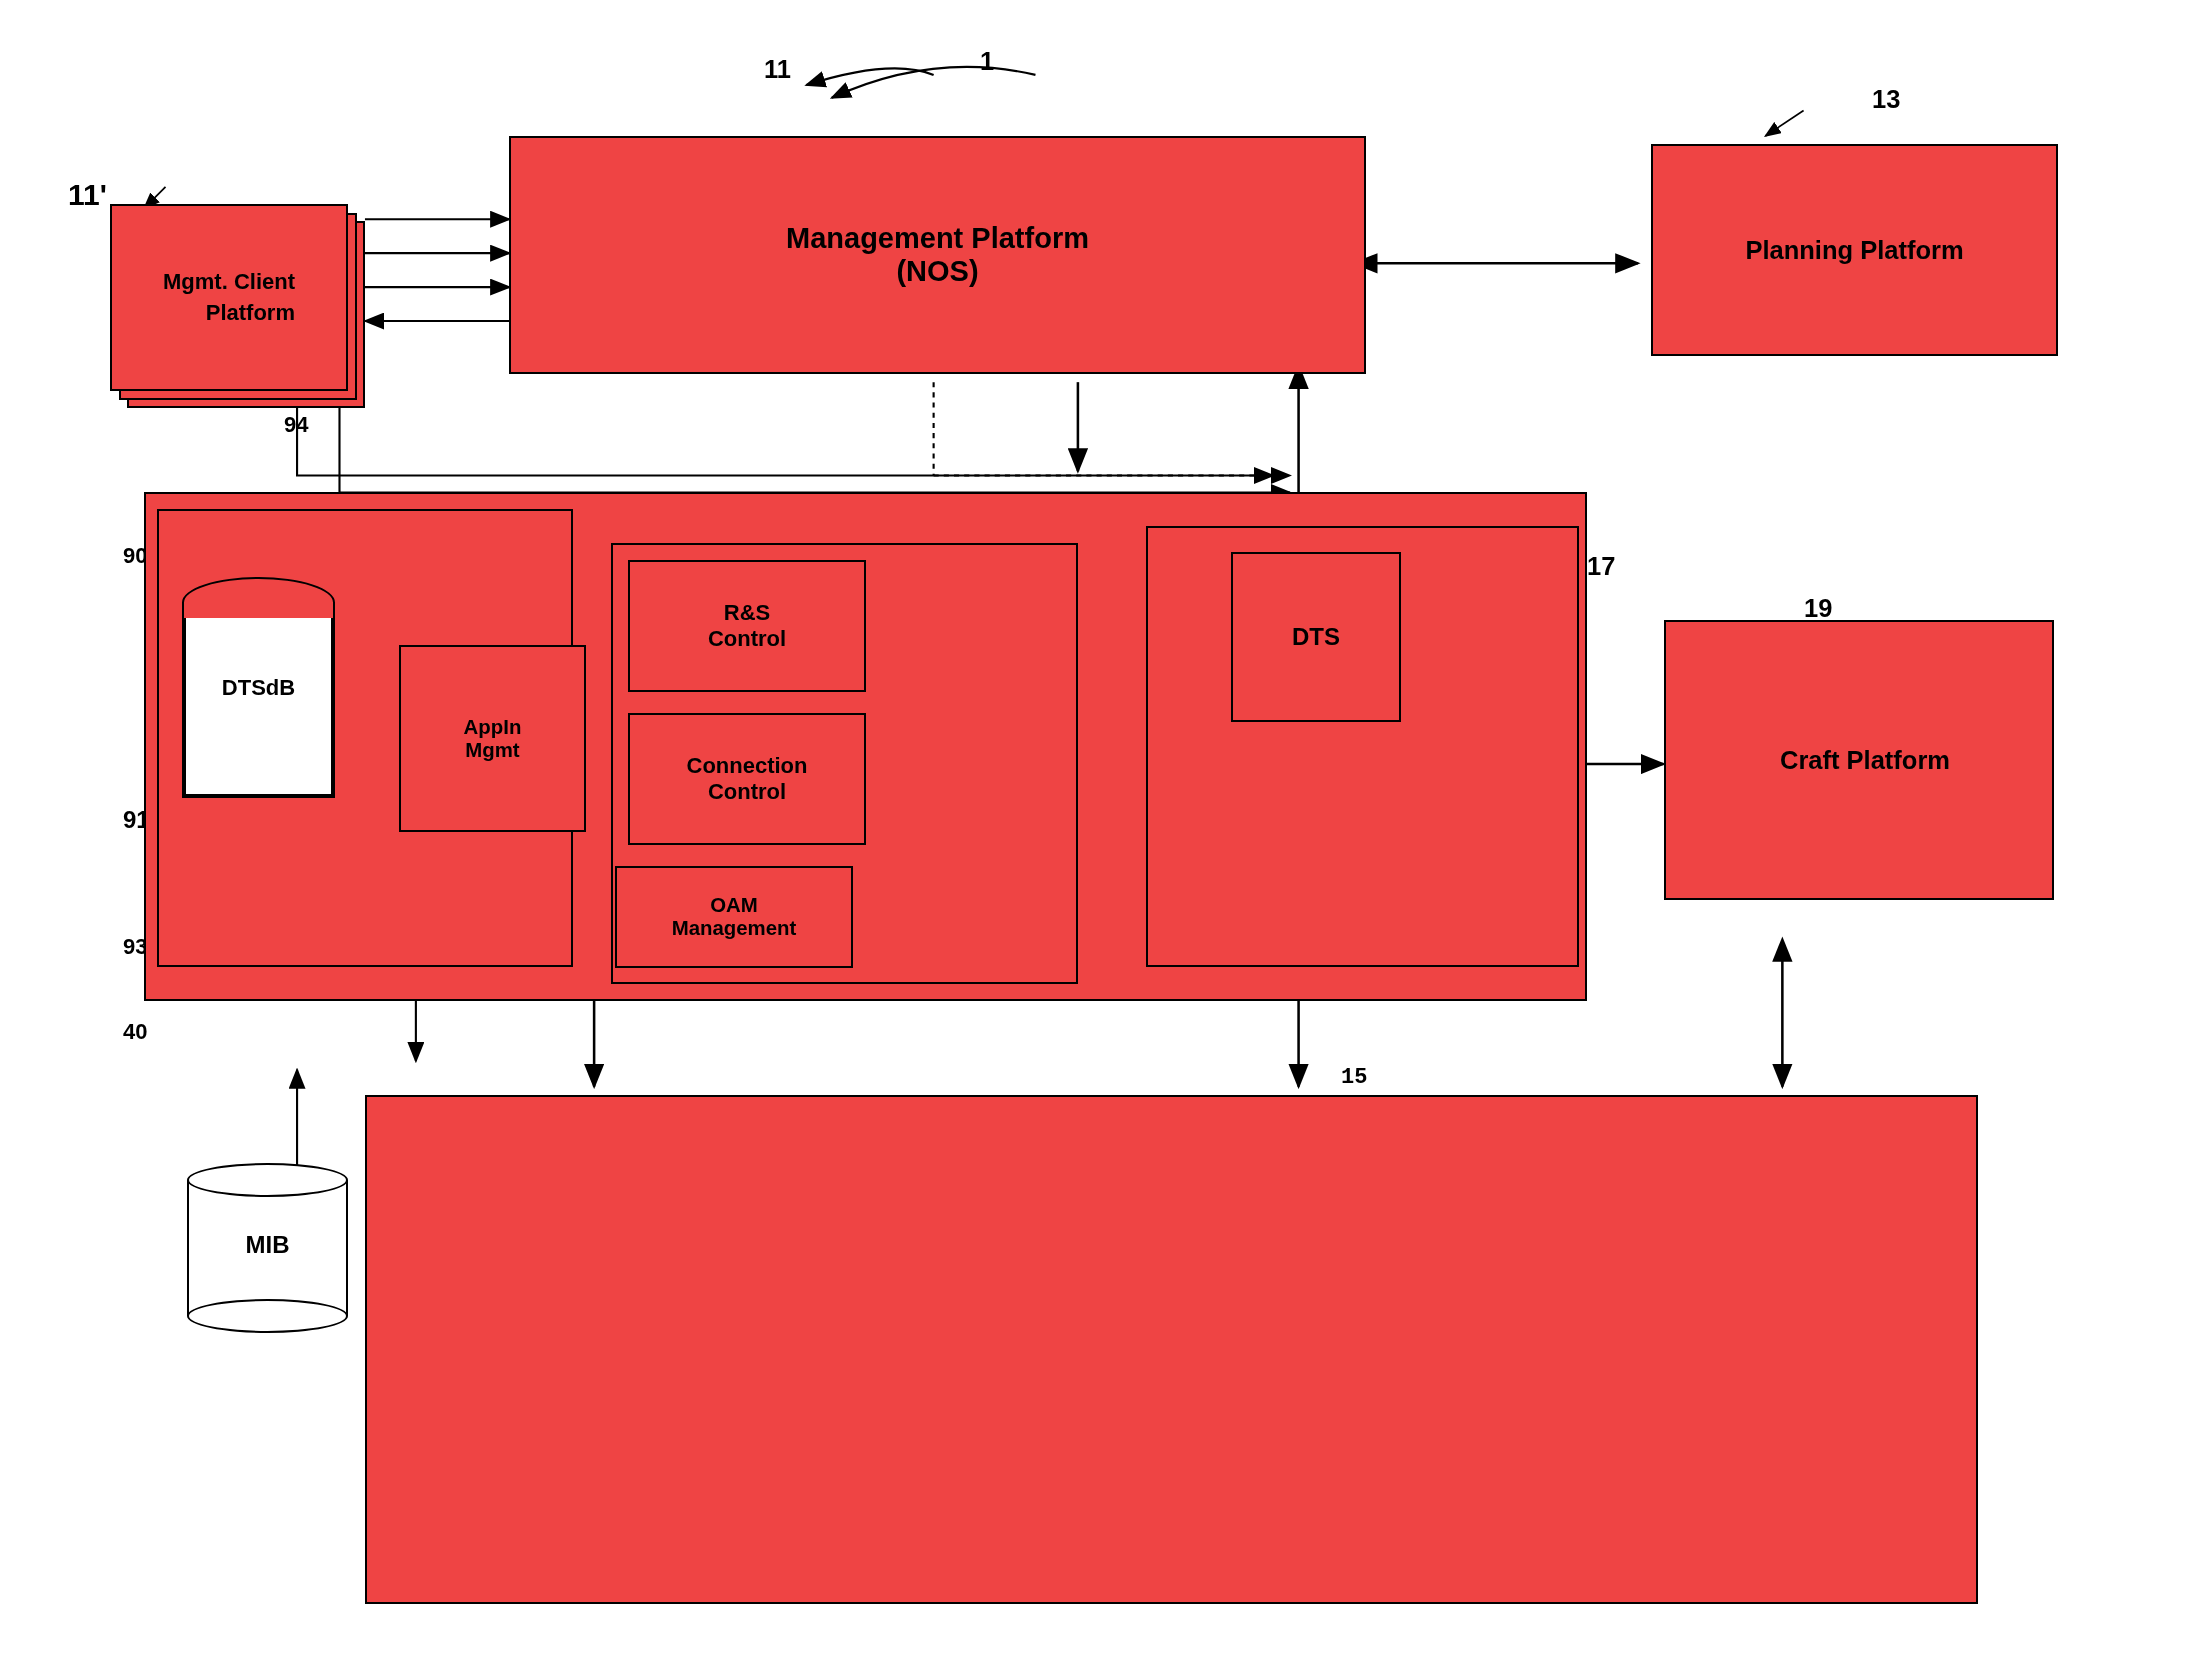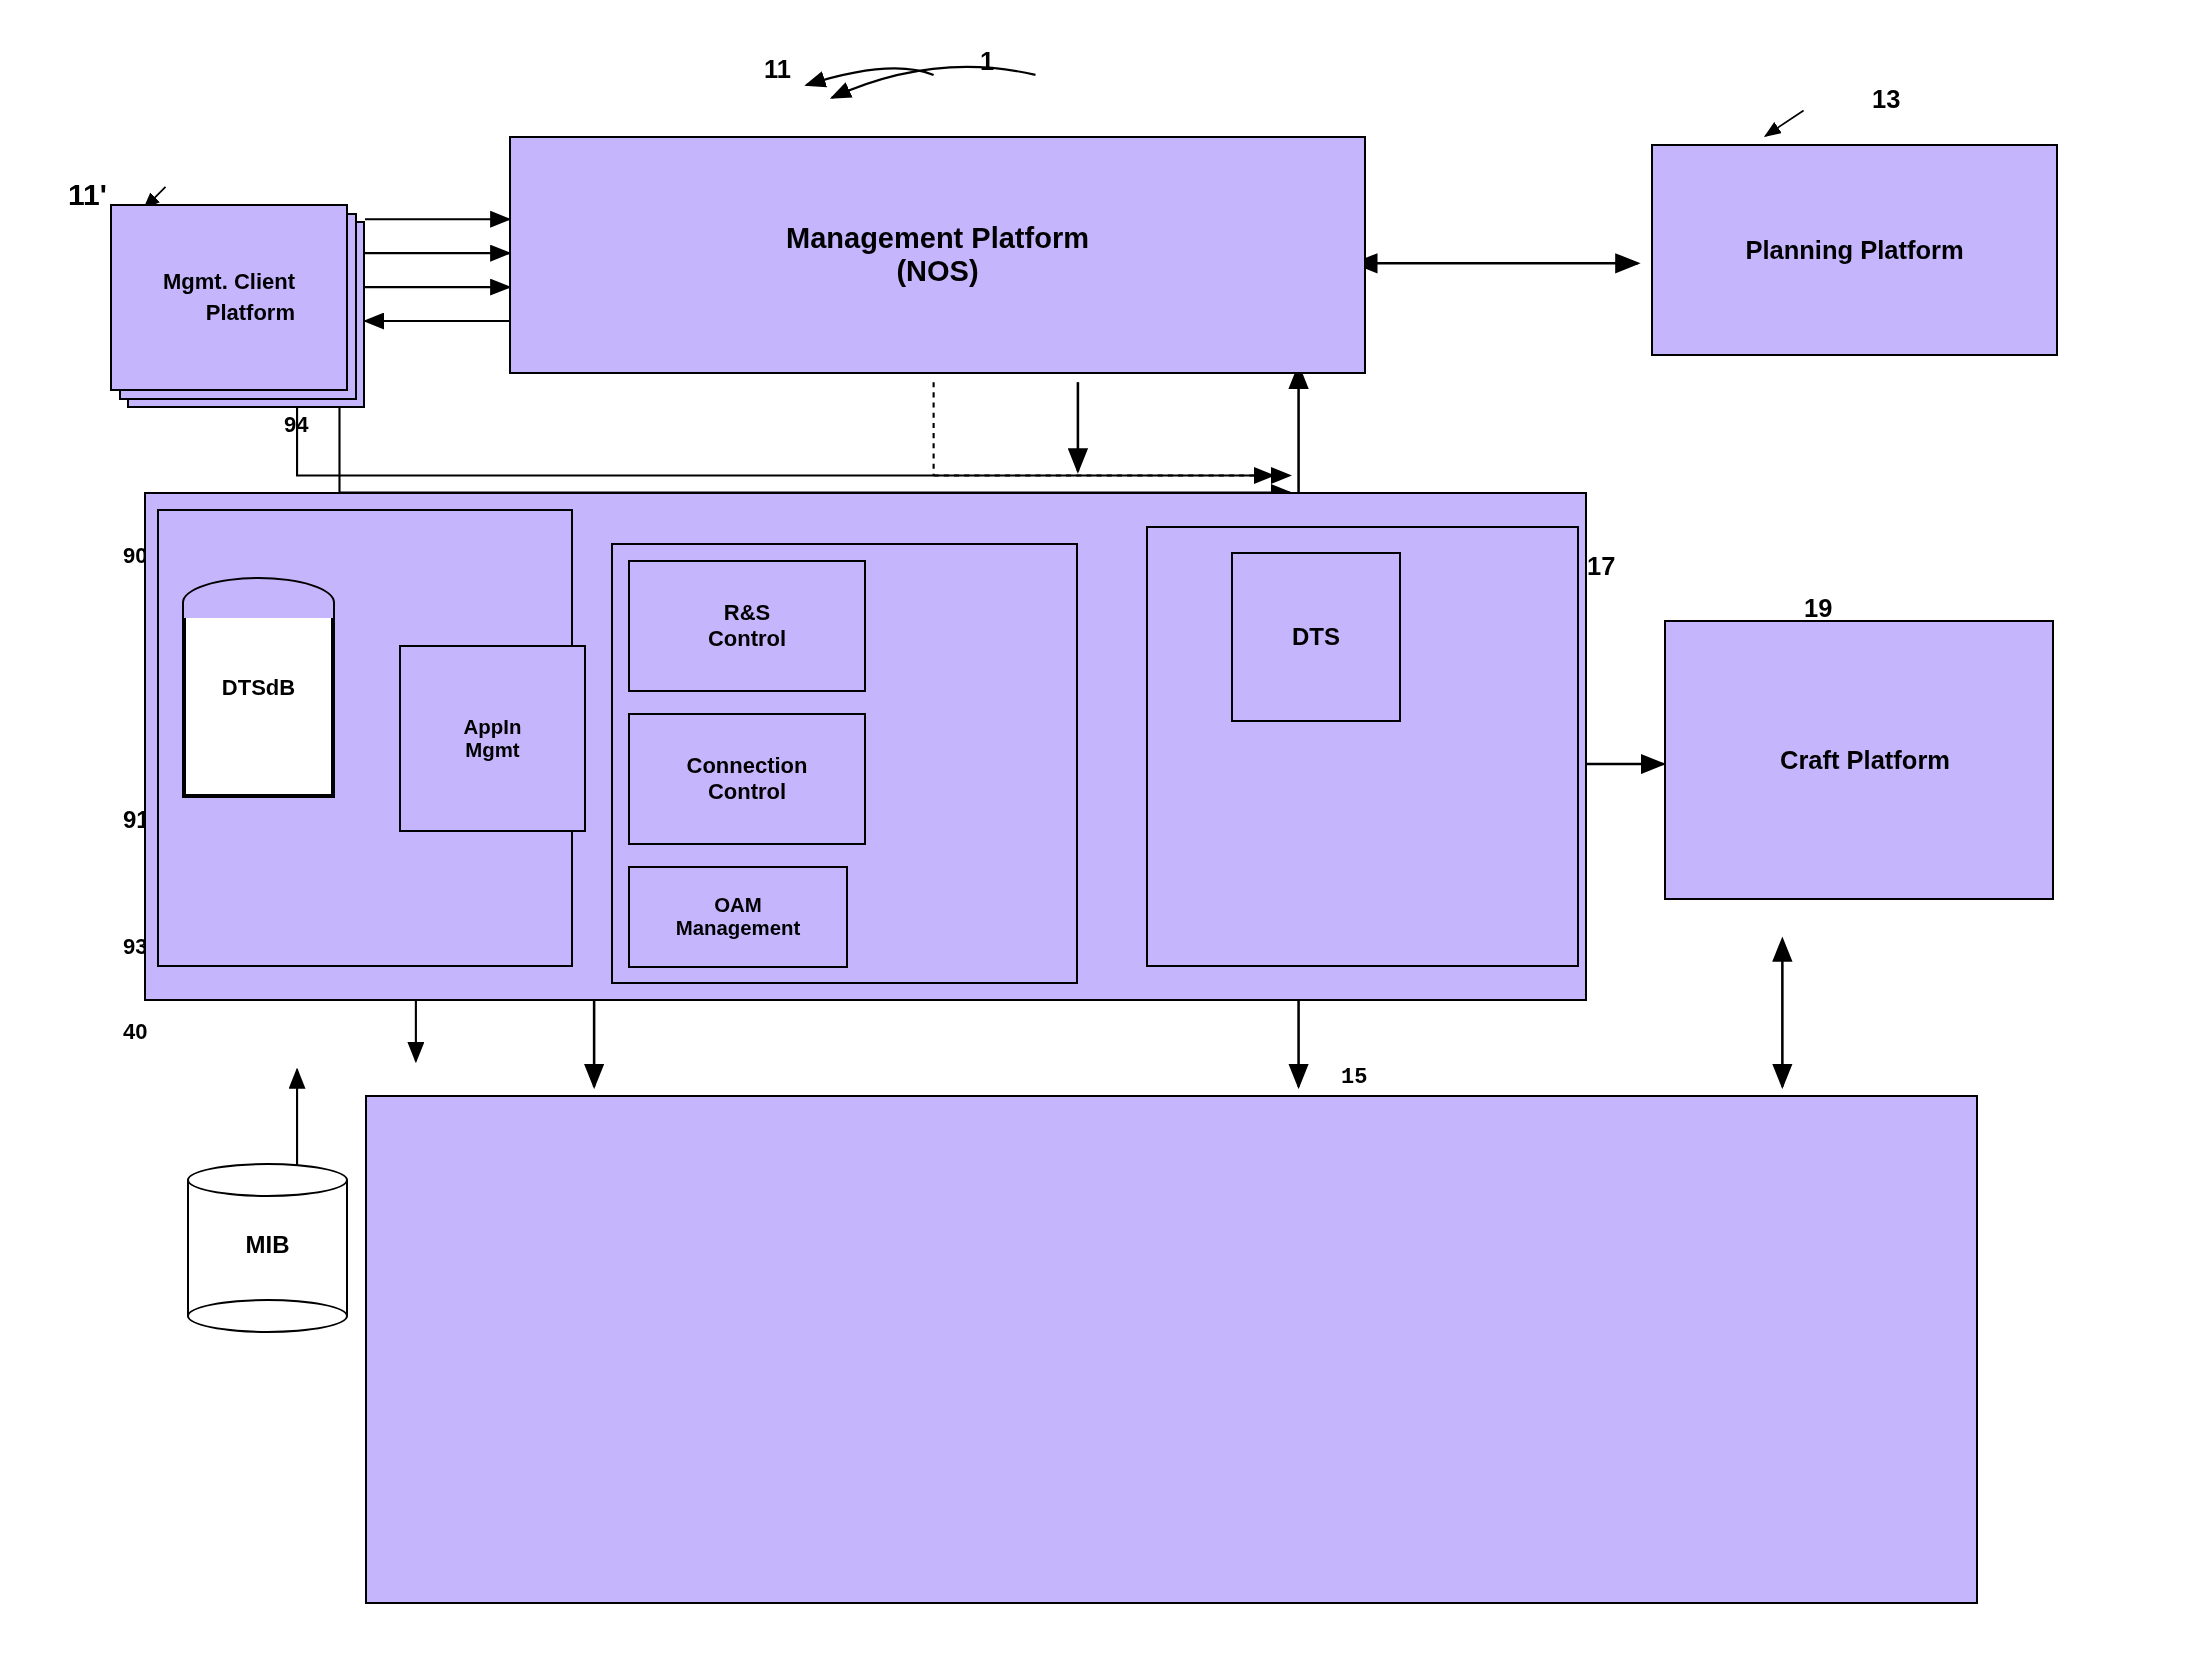--- a/index.html
+++ b/index.html
@@ -13,21 +13,21 @@
     }
     .diagram-container {
       position: absolute;
       top: 0; left: 0;
       width: 2194px;
       height: 1675px;
     }
     .box {
       position: absolute;
       border: 2.5px solid #000;
-      background: #c4b5fd;
+      background: #ef4444;
       display: flex;
       align-items: center;
       justify-content: center;
       text-align: center;
       font-size: 24px;
       font-weight: bold;
     }
     .label {
       position: absolute;
       font-size: 22px;
@@ -181,21 +181,21 @@
   <div class="box" style="left:628px; top:560px; width:238px; height:132px; border:2.5px solid #000; z-index:3; font-size:22px;">
     <span style="white-space:pre-line; font-size:22px; font-weight:bold; text-align:center;">R&amp;S
 Control</span>
   </div>
 
   <div class="box" style="left:628px; top:713px; width:238px; height:132px; border:2.5px solid #000; z-index:3; font-size:22px;">
     <span style="white-space:pre-line; font-size:22px; font-weight:bold; text-align:center;">Connection
 Control</span>
   </div>
 
-  <div class="box" style="left:628px; top:866px; width:220px; height:102px; border:2.5px solid #000; z-index:3; font-size:20.4px;">
+  <div class="box" style="left:615px; top:866px; width:238px; height:102px; border:2.5px solid #000; z-index:3; font-size:20.4px;">
     <span style="white-space:pre-line; font-size:20.4px; font-weight:bold; text-align:center;">OAM
 Management</span>
   </div>
 
   <span class="label" style="left:900px; top:637px; font-size:24px; font-weight:bold;">NSC Platform</span>
 
   <div class="box" style="left:1146px; top:526px; width:433px; height:441px; border:2.5px solid #000; z-index:2;"></div>
 
   <div class="box" style="left:1231px; top:552px; width:170px; height:170px; border:2.5px solid #000; z-index:3; font-size:24px; font-weight:bold;">
     <span>DTS</span>

